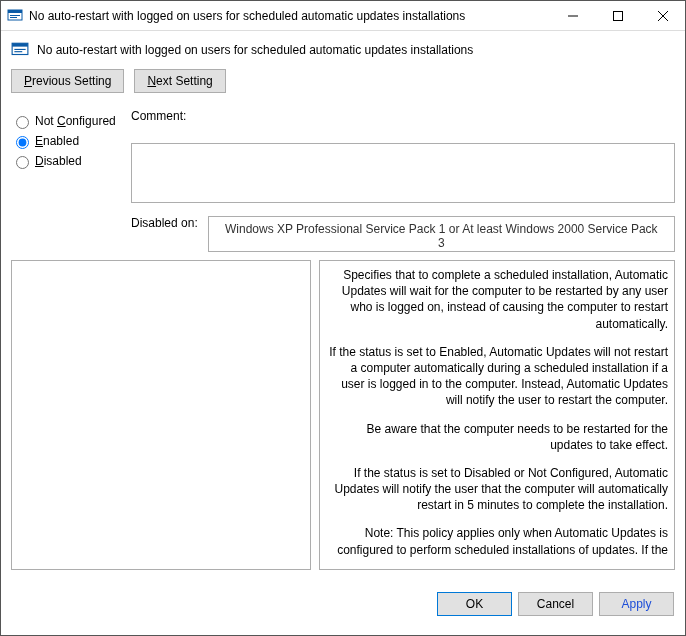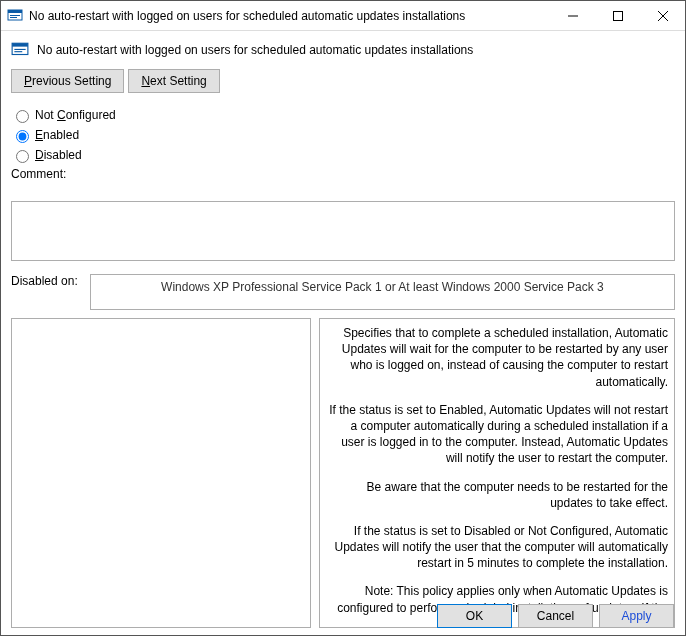--- a/index.html
+++ b/index.html
@@ -19,27 +19,27 @@
     padding-left: 6px;
     border-bottom: 1px solid #ddd;
   }
   .titlebar .icon { width:16px; height:16px; margin-right:6px; display:flex; align-items:center; justify-content:center; }
   .titlebar .title { flex:1; font-size:12px; }
   .winbtns { display:flex; height:100%; }
   .winbtn { width:45px; display:flex; align-items:center; justify-content:center; font-size:10px; }
   .content { padding: 10px; }
   .header-row { display:flex; align-items:center; margin-bottom:10px; }
   .header-row .icon { width:18px; height:18px; margin-right:8px; display:flex; align-items:center; justify-content:center;}
-  .navbtns { display:flex; gap:4px; margin-bottom:10px; }
+  .navbtns { display:flex; gap:10px; margin-bottom:16px; }
   button.flat {
     font-family:inherit; font-size:12px;
     padding:4px 12px; background:#e1e1e1;
     border:1px solid #adadad; cursor:pointer;
   }
-  .row { display:flex; margin-bottom:8px;flex-direction:column; }
+  .row { display:flex; margin-bottom:8px; }
   .left-col { width:120px; flex-shrink:0; }
   .right-col { flex:1; }
   .radio { display:flex; align-items:center; margin:4px 0; cursor:pointer;}
   .radio input { margin-right:6px; }
   textarea.comment {
     width:100%; height:60px; resize:none;
     font-family:inherit; font-size:12px;
     border:1px solid #adadad; padding:3px;
     overflow-y:scroll;
   }
@@ -54,21 +54,21 @@
   .lower-labels .opt { width:300px; }
   .panes { display:flex; gap:8px; height:310px;text-align:right; }
   .pane {
     border:1px solid #adadad; background:#fff;
     overflow-y:scroll; padding:6px;
   }
   .pane.options { width:300px; }
   .pane.help { flex:1; font-size:12px; line-height:1.35; }
   .pane.help p { margin:0 0 12px 0; }
   .footer {
-    position:absolute; bottom:8px; right:12px;
+    position:absolute; bottom:20px; right:12px;
     display:flex; gap:6px;
   }
   .footer button {
     width:75px; height:24px;
     font-family:inherit; font-size:12px;
     background:#e1e1e1; border:1px solid #adadad;
   }
   .footer button.primary { border:1px solid #0078d7; }
   .footer button:disabled { color:#1d4ed8; }
   .under { text-decoration: underline; }

